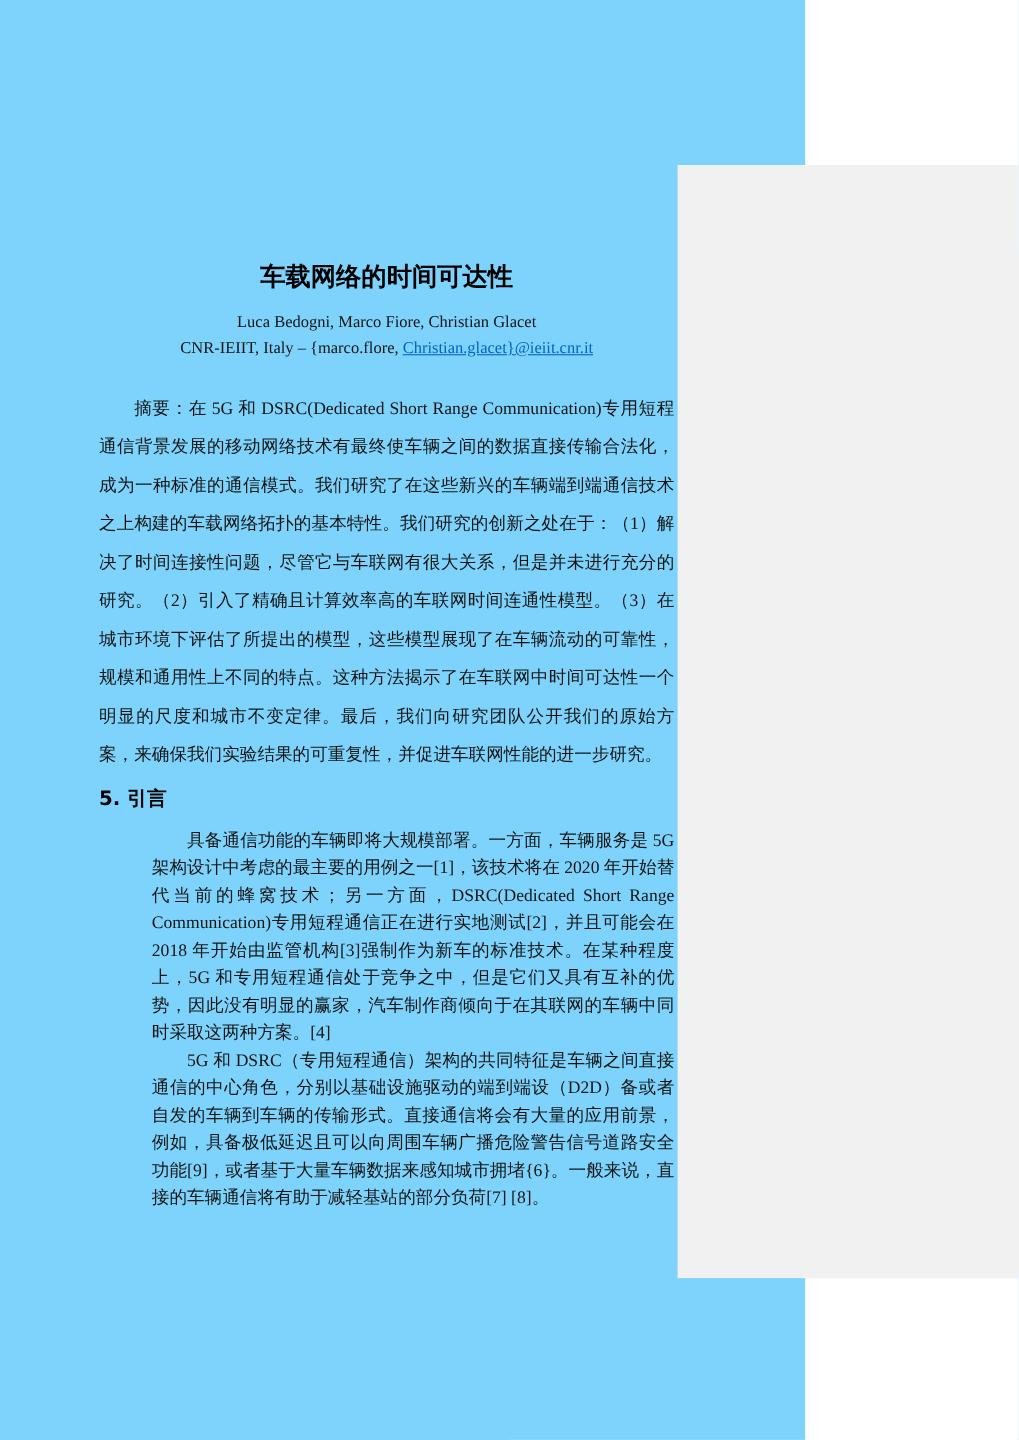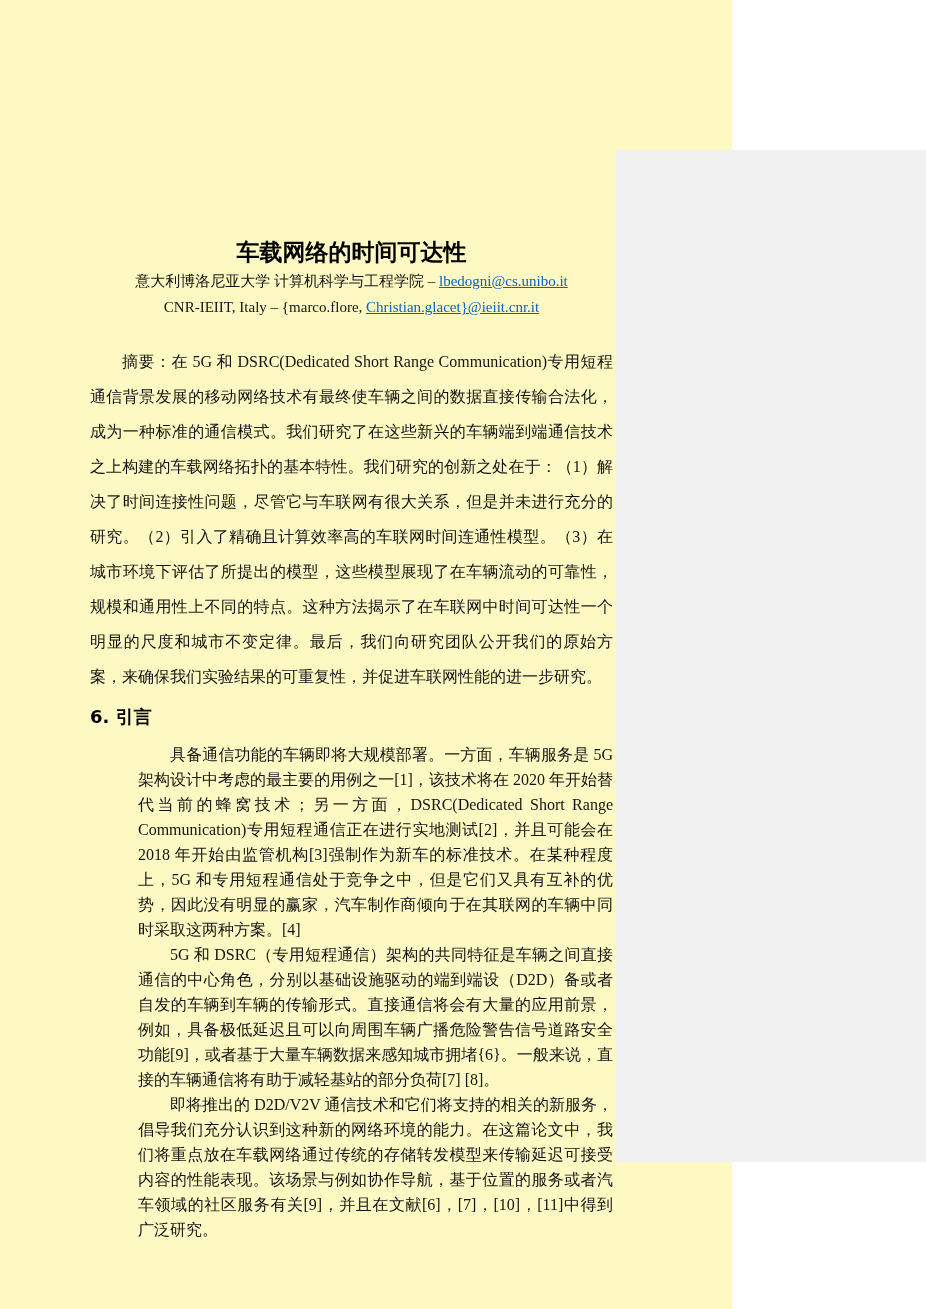--- a/index.html
+++ b/index.html
@@ -6,21 +6,21 @@
   html, body {
     width: 926px; height: 1309px;
     background: #ffffff;
     font-family: "Liberation Serif", serif;
     color: #141414;
     overflow: hidden;
   }
   .page {
     position: relative;
     width: 732px; height: 1309px;
-    background: #fef9c3;
+    background: #7dd3fc;
   }
   .side-panel {
     position: absolute;
     left: 616px; top: 150px;
     width: 310px; height: 1012px;
     background: var(--side-panel, #f1f1f1);
   }
   .content {
     position: absolute;
     left: 90px; top: 0;
@@ -78,33 +78,30 @@
 <body>
 
 <div class="page">
 
   <div class="side-panel"></div>
 
   <div class="content">
 
     <h1 class="paper-title">车载网络的时间可达性</h1>
 
+    <div class="authors-line">Luca Bedogni, Marco Fiore, Christian Glacet</div>
 
-    <div class="affil-line">
-      <span>意大利博洛尼亚大学  计算机科学与工程学院  – </span><a class="email-link">lbedogni@cs.unibo.it</a>
-    </div>
 
     <div class="affil-line">
       <span>CNR-IEIIT, Italy – {marco.flore, </span><a class="email-link">Christian.glacet}@ieiit.cnr.it</a>
     </div>
 
     <p class="abstract">摘要：在 5G 和 DSRC(Dedicated Short Range Communication)专用短程通信背景发展的移动网络技术有最终使车辆之间的数据直接传输合法化，成为一种标准的通信模式。我们研究了在这些新兴的车辆端到端通信技术之上构建的车载网络拓扑的基本特性。我们研究的创新之处在于：（1）解决了时间连接性问题，尽管它与车联网有很大关系，但是并未进行充分的研究。（2）引入了精确且计算效率高的车联网时间连通性模型。（3）在城市环境下评估了所提出的模型，这些模型展现了在车辆流动的可靠性，规模和通用性上不同的特点。这种方法揭示了在车联网中时间可达性一个明显的尺度和城市不变定律。最后，我们向研究团队公开我们的原始方案，来确保我们实验结果的可重复性，并促进车联网性能的进一步研究。</p>
 
-    <h2 class="section-heading">6. 引言</h2>
+    <h2 class="section-heading">5. 引言</h2>
 
     <p class="body-para">具备通信功能的车辆即将大规模部署。一方面，车辆服务是 5G 架构设计中考虑的最主要的用例之一[1]，该技术将在 2020 年开始替代当前的蜂窝技术；另一方面，DSRC(Dedicated Short Range Communication)专用短程通信正在进行实地测试[2]，并且可能会在 2018 年开始由监管机构[3]强制作为新车的标准技术。在某种程度上，5G 和专用短程通信处于竞争之中，但是它们又具有互补的优势，因此没有明显的赢家，汽车制作商倾向于在其联网的车辆中同时采取这两种方案。[4]</p>
 
     <p class="body-para">5G 和 DSRC（专用短程通信）架构的共同特征是车辆之间直接通信的中心角色，分别以基础设施驱动的端到端设（D2D）备或者自发的车辆到车辆的传输形式。直接通信将会有大量的应用前景，例如，具备极低延迟且可以向周围车辆广播危险警告信号道路安全功能[9]，或者基于大量车辆数据来感知城市拥堵{6}。一般来说，直接的车辆通信将有助于减轻基站的部分负荷[7] [8]。</p>
 
-    <p class="body-para">即将推出的 D2D/V2V 通信技术和它们将支持的相关的新服务，倡导我们充分认识到这种新的网络环境的能力。在这篇论文中，我们将重点放在车载网络通过传统的存储转发模型来传输延迟可接受内容的性能表现。该场景与例如协作导航，基于位置的服务或者汽车领域的社区服务有关[9]，并且在文献[6]，[7]，[10]，[11]中得到广泛研究。</p>
 
   </div>
 </div>
 
 </body></html>

